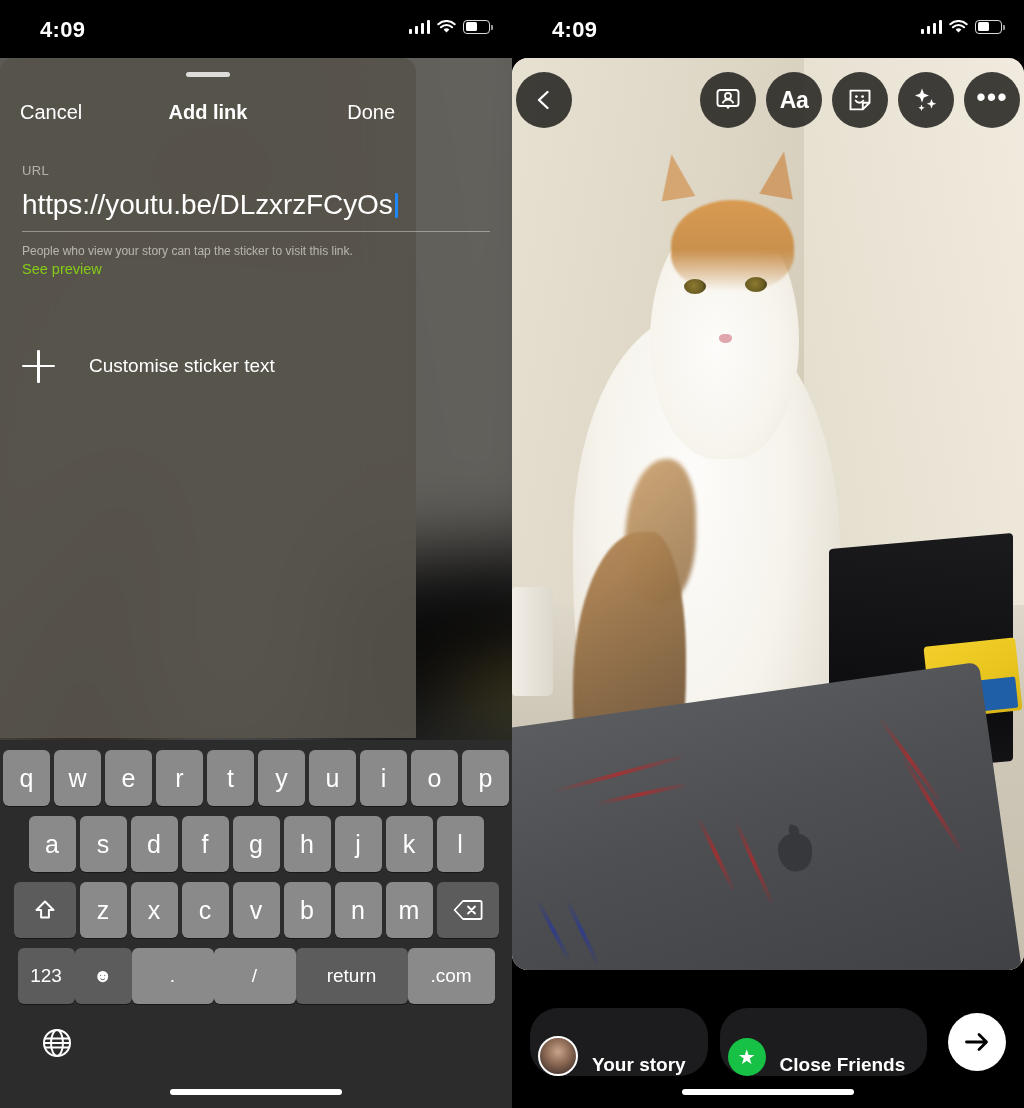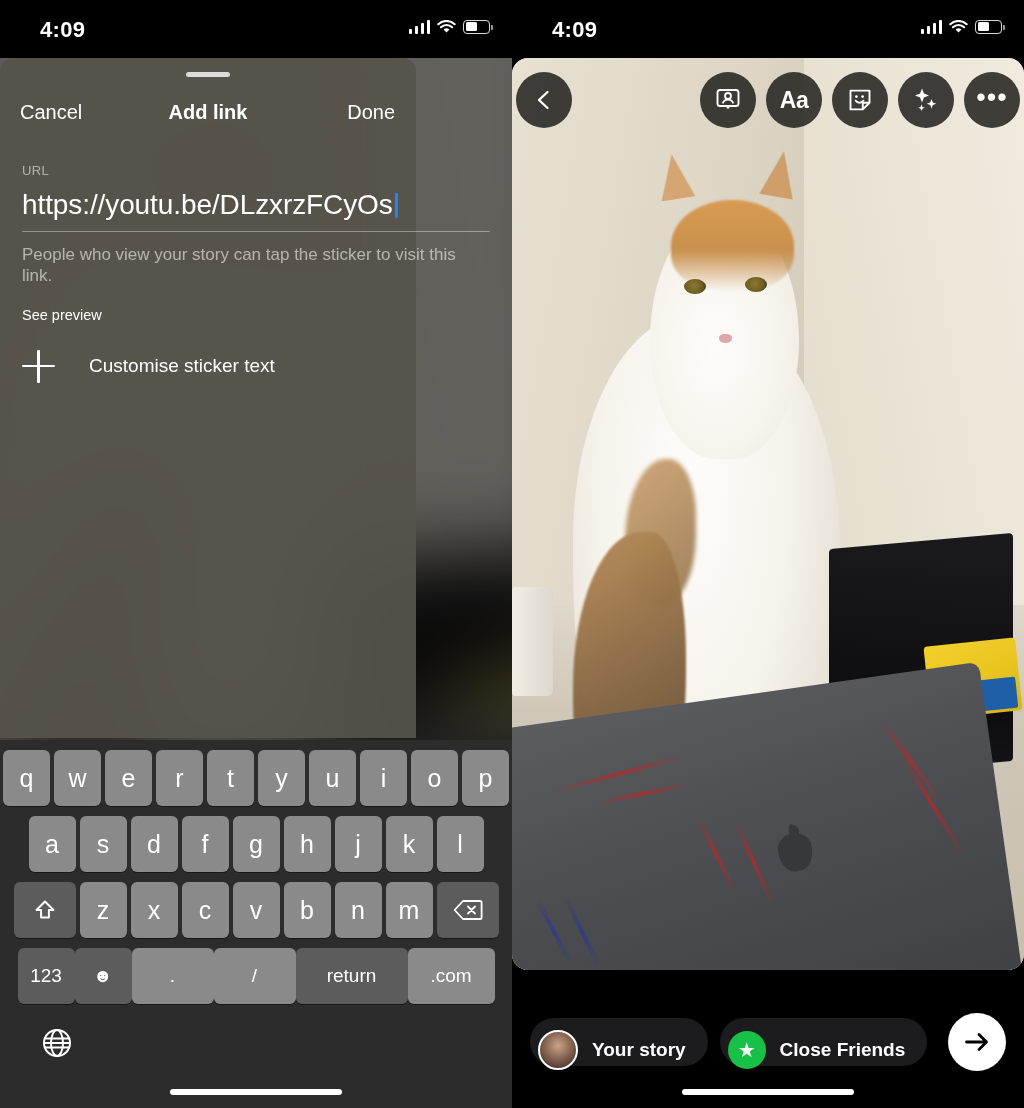--- a/index.html
+++ b/index.html
@@ -109,22 +109,22 @@
     color:#fff; font-size:20px; font-weight:700; }
   .nav-done { position:absolute; right:21px; top:0; color:#fff; font-size:20px; }
 
   .field { position:absolute; left:22px; top:105px; width:468px; }
   .field-label { color:rgba(235,232,226,.62); font-size:13px; letter-spacing:.4px; }
   .field-value-row { display:flex; align-items:center; margin-top:11px; min-height:26px; }
   .field-value { color:#fff; font-size:28px; letter-spacing:-.1px; }
   .caret { display:inline-block; width:3px; height:25px; background:#1f86f5;
     margin-left:2px; border-radius:1px; }
   .field-rule { margin-top:10px; height:1px; background:rgba(255,255,255,.38); }
-  .field-hint { margin-top:12px; color:rgba(232,229,223,.66); font-size:17px; line-height:1.25; }
-  .field-link { margin-top:20px; color:#ffffff; font-size:14.5px; display:inline-block; }
+  .field-hint { margin-top:12px; color:rgba(232,229,223,.66); font-size:12px; line-height:1.25; }
+  .field-link { margin-top:2px; color:#84cc16; font-size:14.5px; display:inline-block; }
 
   .custom-row { position:absolute; left:22px; top:288px; width:468px; height:40px;
     display:flex; align-items:center; }
   .plus { position:relative; width:34px; height:34px; flex:0 0 34px; }
   .plus::before, .plus::after { content:""; position:absolute; background:#fff; border-radius:1px; }
   .plus::before { left:0; top:16px; width:33px; height:2.2px; }
   .plus::after { left:15.4px; top:.5px; width:2.2px; height:33px; }
   .custom-label { margin-left:33px; color:#fff; font-size:19px; }
 
   
@@ -155,21 +155,21 @@
   .top-bar { position:absolute; left:0; top:72px; width:512px; height:58px; z-index:30;
     display:flex; align-items:flex-start; padding:0 4px; }
   .circle-btn { width:56px; height:56px; border-radius:50%; background:rgba(38,36,33,.88);
     display:flex; align-items:center; justify-content:center; color:#fff; }
   .top-right-group { margin-left:auto; display:flex; gap:10px; }
   .aa { font-size:23px; font-weight:700; letter-spacing:-.5px; }
   .dots { font-size:27px; line-height:0; letter-spacing:1px; padding-bottom:7px; }
 
   .bottom-bar { position:absolute; left:0; bottom:36px; width:512px; height:60px;
     display:flex; align-items:center; padding:0 18px; gap:12px; z-index:30; }
-  .pill { height:48px; border-radius:28px; background:#1c1c1e; display:flex; align-items:center;
+  .pill { height:68px; border-radius:28px; background:#1c1c1e; display:flex; align-items:flex-end;
     padding:16px 22px 0 8px; gap:14px; }
   .pill .txt { color:#fff; font-size:19px; font-weight:700; }
   .avatar { width:40px; height:40px; border-radius:50%; border:2px solid #fff;
     background:radial-gradient(circle at 50% 38%, #c9a48c 0%, #8d6a55 42%, #2e2320 100%); }
   .cf-badge { width:38px; height:38px; border-radius:50%; background:#16c146;
     display:flex; align-items:center; justify-content:center; color:#fff; font-size:20px; }
   .send-btn { margin-left:auto; width:58px; height:58px; border-radius:50%; background:#fff;
     display:flex; align-items:center; justify-content:center; color:#000; }
   .dim-strip { position:absolute; left:0; bottom:0; width:512px; height:138px; background:#000; z-index:25; }
 </style>

